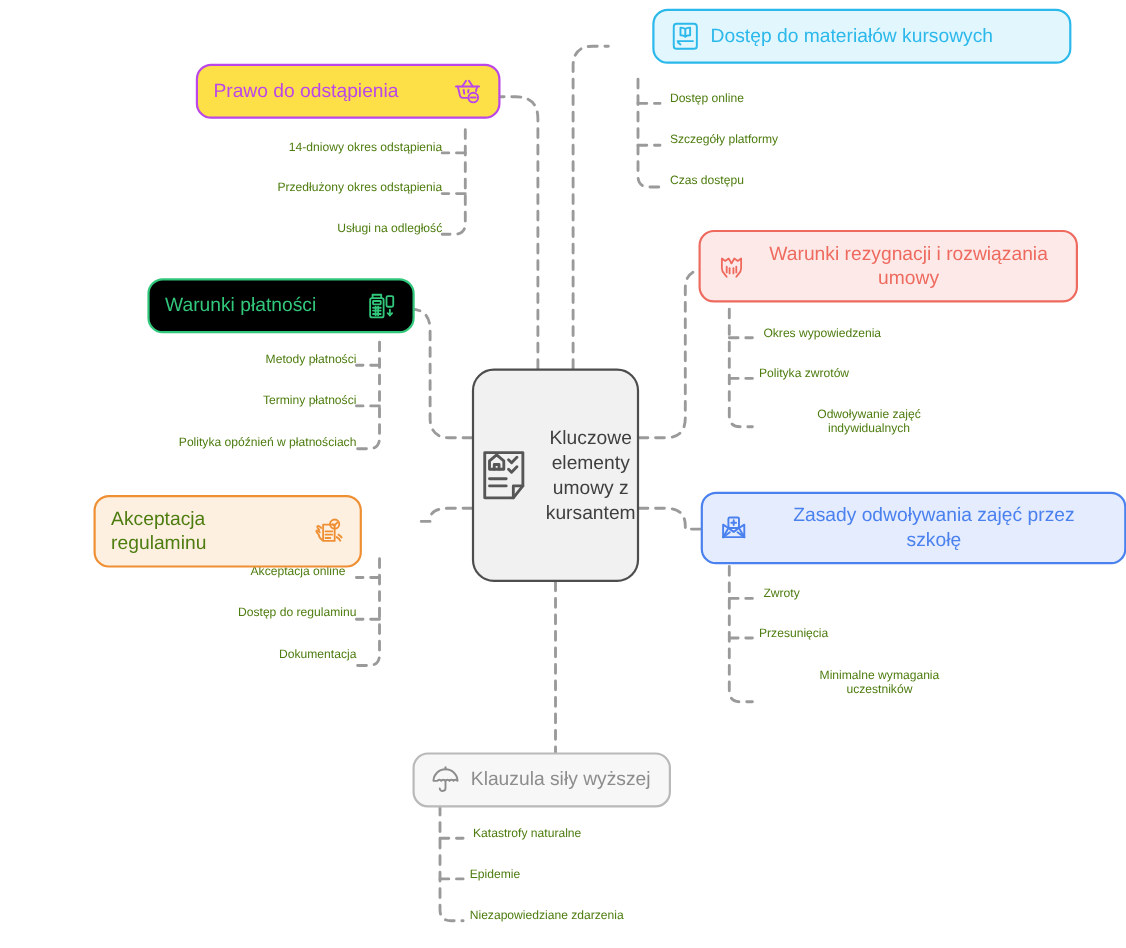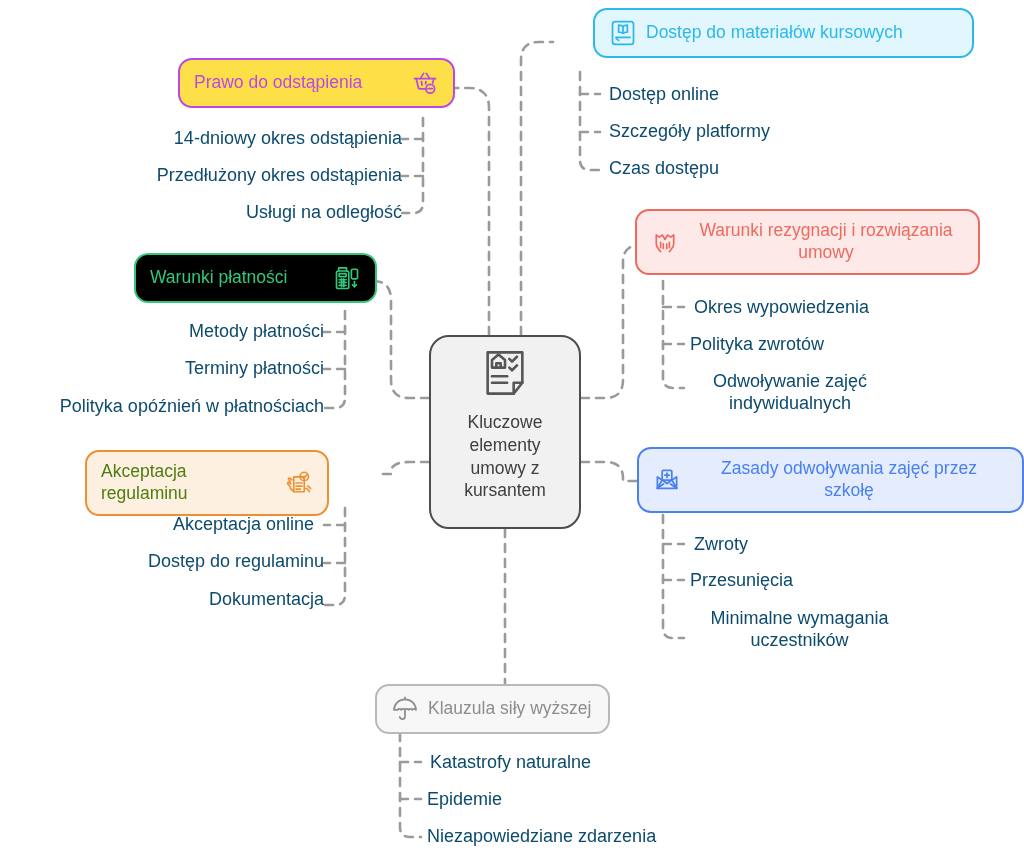--- a/index.html
+++ b/index.html
@@ -45,21 +45,20 @@
     text-align:center;
     white-space:pre-line;
   }
   
   #center-node{
     left:429px; top:335px;
     width:152px; height:194px;
     background:#f1f1f1;
     border-color:#4d4d4d;
     border-radius:20px;
-    flex-direction:column;
     justify-content:center;
     gap:12px;
     padding:10px 12px;
     color:#3f3f3f;
     font-size:17.5px;
   }
   #center-node .ico{width:52px;height:52px;}
   #center-node .lbl{line-height:1.3;}
 
   
@@ -71,22 +70,22 @@
   #n-prawo .lbl{text-align:left;}
   #n-platnosci{ left:134px; top:253px; width:243px; background:#000000; border-color:#32c87b; color:#32c87b;}
   #n-platnosci .lbl{text-align:left;}
   #n-akceptacja{ left:85px;  top:450px; width:244px; background:#fdf0e0; border-color:#ef8f34; color:#4d7c0f;}
   #n-akceptacja .lbl{text-align:left;}
   #n-sila{ left:375px; top:684px; width:235px; background:#f7f7f7; border-color:#b9b9b9; color:#8d8d8d;}
   #n-sila .lbl{text-align:left;}
 
   .sub{
     position:absolute;
-    color:#0c4a6e;
-    font-size:18px;
+    color:#4d7c0f;
+    font-size:11px;
     line-height:1.22;
     white-space:pre-line;
     z-index:4;
   }
   .sub.right{text-align:left;}
   .sub.left{text-align:right;}
 </style>
 </head>
 <body>
 

